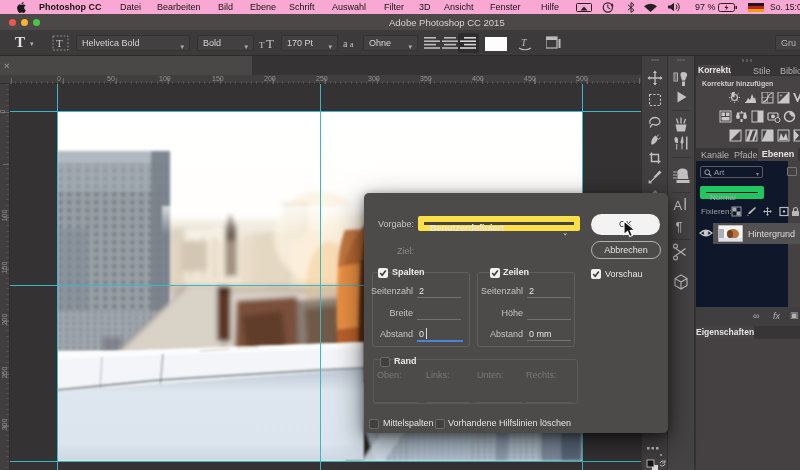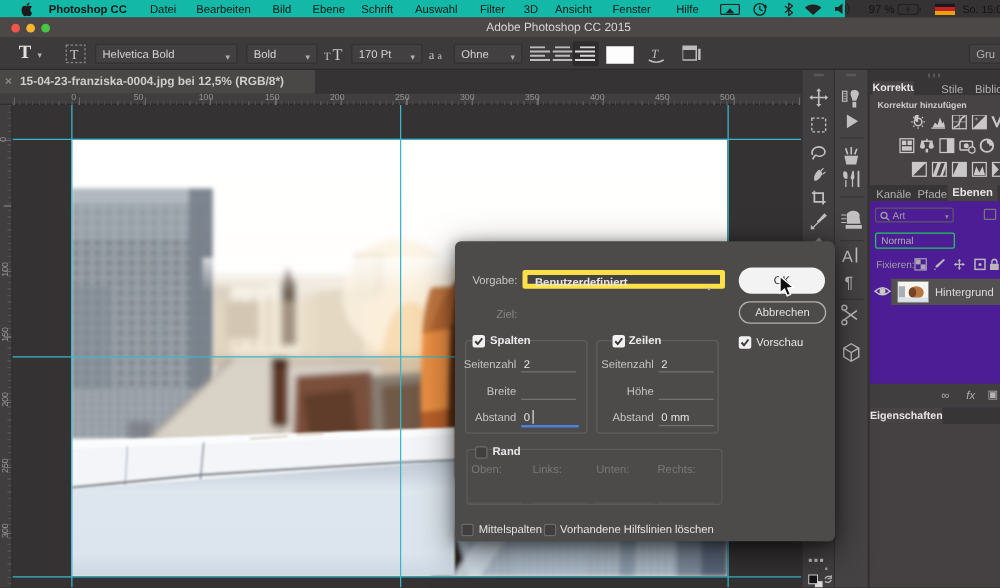--- a/index.html
+++ b/index.html
@@ -1,19 +1,19 @@
 <!DOCTYPE html>
 <html><head><meta charset="utf-8">
 <style>
 *{margin:0;padding:0;box-sizing:border-box}
 html,body{width:800px;height:470px;overflow:hidden;background:#353233}
 body{font-family:"Liberation Sans",sans-serif;-webkit-font-smoothing:antialiased}
 #app{position:relative;width:800px;height:470px}
 
-#menubar{position:absolute;left:0;top:0;width:676px;height:14px;background:#14b8a6;color:#141414;font-size:9px}
+#menubar{position:absolute;left:0;top:0;width:800px;height:14px;background:#f9a8d4;color:#141414;font-size:9px}
 #menubar span{position:absolute;top:2px;white-space:nowrap}
 
 #titlebar{position:absolute;left:0;top:14px;width:800px;height:16px;background:#4c4848;color:#d6d4d4;font-size:9.5px}
 .tl{position:absolute;top:5px;width:7px;height:7px;border-radius:50%}
 
 #optbar{position:absolute;left:0;top:30px;width:800px;height:26px;background:#3c3a3a;border-bottom:1px solid #2c2a2a;color:#cfcdcd;font-size:9px}
 .opt-field{position:absolute;top:5px;height:16px;background:#434041;border:1px solid #333131;border-radius:2px;color:#d6d4d4;font-size:9px;line-height:14px;padding-left:5px}
 .chev{position:absolute;color:#b3b1b1;font-size:7px}
 
 #tabbar{position:absolute;left:0;top:56px;width:641px;height:19px;background:#363334}
@@ -32,21 +32,21 @@
 #strip2{position:absolute;left:668px;top:56px;width:27px;height:414px;background:#464344;border-right:1px solid #343132}
 
 #panels{position:absolute;left:696px;top:56px;width:104px;height:414px;background:#454142}
 .ptabs{position:absolute;left:0;width:104px;background:#383536;color:#b3b1b1;font-size:9px}
 .ptab-act{position:absolute;background:#474344;color:#e6e4e4;font-weight:bold}
 .bold{font-weight:bold}
 
 #dialog{position:absolute;left:364px;top:193px;width:304px;height:240px;border-radius:5px;background:#4d4a4a;box-shadow:0 10px 30px rgba(0,0,0,.55),0 2px 10px rgba(0,0,0,.4);color:#c6c4c3;font-size:9px}
 #dlgtitle{position:absolute;left:0;top:0;width:304px;height:13px;background:#e9e7e7;border-radius:5px 5px 0 0;color:#333;text-align:center;font-size:9px;line-height:13px}
 .dlabel{position:absolute;text-align:right;white-space:nowrap}
-.dfield{position:absolute;height:15px;background:#454243;border:4px solid #fde047;border-radius:2px;color:#e8e6e5;line-height:13px;padding-left:6px;white-space:nowrap}
+.dfield{position:absolute;height:15px;background:#454243;border:6px solid #fde047;border-radius:2px;color:#e8e6e5;line-height:13px;padding-left:6px;white-space:nowrap}
 .group{position:absolute;border:1px solid #615e5f;border-radius:3px}
 .uline{position:absolute;height:1px;background:#747172}
 .cb{position:absolute;width:10px;height:10px;border-radius:2px}
 .cb-on{background:#f2f1f1}
 .cb-off{background:#413e3f;border:1px solid #6b6969}
 .cb-on svg{position:absolute;left:1px;top:1px}
 </style></head>
 <body>
 <div id="app">
 
@@ -155,21 +155,20 @@
         <rect x="0" y="1" width="11" height="11" fill="none" stroke="#bdbbbb" stroke-width="1.2"></rect>
         <rect x="0" y="1" width="11" height="3" fill="#bdbbbb"></rect>
         <rect x="12.5" y="3" width="2" height="9" fill="#bdbbbb"></rect>
       </svg>
   <div class="opt-field" style="left:775px;width:30px;color:#b5b3b3">Gru</div>
 </div>
 
 <div id="tabbar">
       <div id="tabact">
         <span style="position:absolute;left:4px;color:#8a8888">×</span>
-        <span style="position:absolute;left:16px">15-04-23-franziska-0004.jpg bei 12,5% (RGB/8*)</span>
       </div>
     </div>
 
 <div id="rulertop">
   <div style="position:absolute;left:10px;top:6px;width:631px;height:3px;background:repeating-linear-gradient(90deg,#524f50 0 1px,transparent 1px 5.24px)"></div>
   <div style="position:absolute;left:10px;top:3px;width:631px;height:6px;background:repeating-linear-gradient(90deg,#6b6869 0 1px,transparent 1px 52.35px);margin-left:0.5px"></div>
   <span class="rnum" style="left:57px;top:0">0</span>
   <span class="rnum" style="left:107px;top:0">50</span>
   <span class="rnum" style="left:159px;top:0">100</span>
   <span class="rnum" style="left:212px;top:0">150</span>
@@ -508,27 +507,27 @@
             <path d="M11,0 L6,5.5 11,11 Z"></path>
           </g>
     </svg>
   </div>
 
   <div class="ptabs" style="top:92px;height:13px">
     <span style="position:absolute;left:5px;top:2px">Kanäle</span>
     <span style="position:absolute;left:38px;top:2px">Pfade</span>
     <div class="ptab-act" style="left:62px;top:0;width:40px;height:13px;font-size:9px;line-height:13px;text-align:center">Ebenen</div>
   </div>
-  <div style="position:absolute;left:0;top:105px;width:104px;height:165px;background:#4c1d95">
+  <div style="position:absolute;left:0;top:105px;width:92px;height:165px;background:#0f172a">
     <div style="position:absolute;left:4px;top:5px;width:63px;height:12px;border:1px solid #5c5a5a;border-radius:2px;color:#a3a1a1;font-size:8px;line-height:11px"><svg style="position:absolute;left:3px;top:2px" width="8" height="8" viewBox="0 0 8 8">
             <circle cx="3.2" cy="3.2" r="2.4" fill="none" stroke="#a3a1a1" stroke-width="1"></circle>
             <line x1="5" y1="5" x2="7.3" y2="7.3" stroke="#a3a1a1" stroke-width="1.1"></line>
           </svg><span style="margin-left:13px">Art</span><span style="position:absolute;right:3px;top:2px;font-size:6px;color:#8a8888">▾</span></div>
     <div style="position:absolute;left:91px;top:6px;width:10px;height:9px;border:1px solid #777575;border-radius:1px"></div>
-    <div style="position:absolute;left:4px;top:25px;width:64px;height:13px;border:1px solid #22c55e;border-radius:2px;color:#b0aeae;font-size:8px;line-height:12px"><span style="margin-left:4px">Normal</span></div>
+    <div style="position:absolute;left:4px;top:25px;width:64px;height:13px;border:6px solid #22c55e;border-radius:2px;color:#b0aeae;font-size:8px;line-height:12px"><span style="margin-left:4px">Normal</span></div>
     <span style="position:absolute;left:5px;top:46px;font-size:8px;color:#a3a1a1">Fixieren:</span>
     <svg style="position:absolute;left:0;top:42px" width="104" height="18" id="lockicons" fill="#b9b7b7">
       <g transform="translate(36,4)" opacity="0.9">
             <rect width="9" height="9" fill="none" stroke="#b9b7b7" stroke-width="0.9"></rect>
             <rect x="0.5" y="0.5" width="4" height="4"></rect>
             <rect x="4.5" y="4.5" width="4" height="4"></rect>
           </g>
       <g transform="translate(51,4)">
             <path d="M8,0 L9,1 3,7 1.5,7 1.5,5.5 Z"></path>
             <path d="M1,7.5 L0,9 1.8,8.5 Z"></path>

